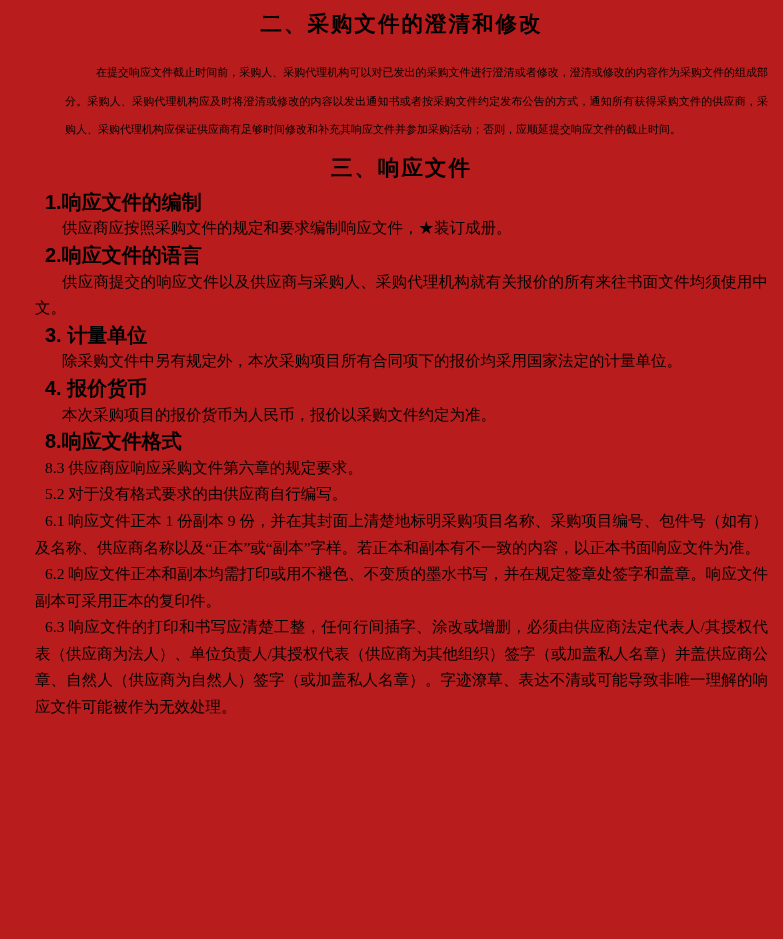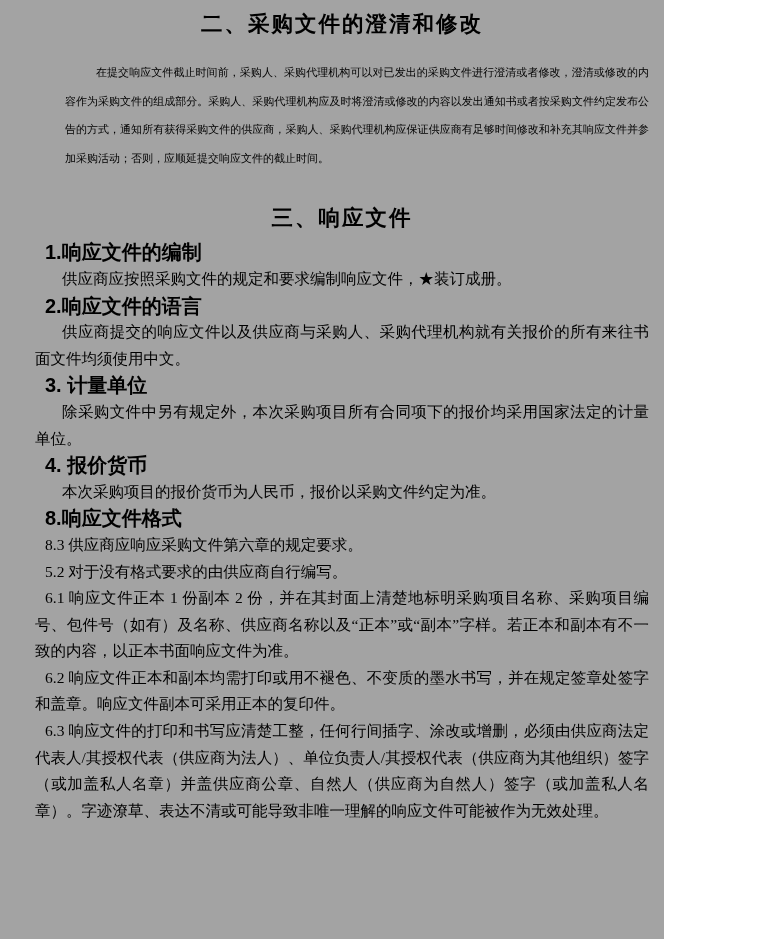--- a/index.html
+++ b/index.html
@@ -1,36 +1,36 @@
 <!DOCTYPE html>
 <html><head>
 <meta charset="utf-8">
 <style>
   html, body { margin: 0; padding: 0; background: #ffffff; }
   .page {
     position: relative;
-    width: 664px;
+    width: 783px;
     height: 939px;
     box-sizing: border-box;
-    background: #a3a3a3;
+    background: #b91c1c;
     color: #000000;
     overflow: hidden;
     padding: 10px 15px 0 35px;
   }
   .doc-title {
     font-family: "Liberation Sans", "DejaVu Sans", sans-serif;
     font-weight: 700;
     font-size: 21.5px;
     letter-spacing: 2px;
     text-align: center;
     margin: 0;
     line-height: 28px;
     color: #000000;
   }
-  .title-3 { margin-top: 32px; }
+  .title-3 { margin-top: 10px; }
   .intro {
     font-family: "Liberation Serif", "DejaVu Serif", serif;
     font-size: 11px;
     line-height: 28.6px;
     text-align: justify;
     margin: 20px 0 0 30px;
     text-indent: 31px;
   }
   .sec3 {
     font-family: "Liberation Serif", "DejaVu Serif", serif;
@@ -71,18 +71,18 @@
     <h2>3. 计量单位</h2>
     <p class="lead">除采购文件中另有规定外，本次采购项目所有合同项下的报价均采用国家法定的计量单位。</p>
 
     <h2>4. 报价货币</h2>
     <p class="lead">本次采购项目的报价货币为人民币，报价以采购文件约定为准。</p>
 
     <h2>8.响应文件格式</h2>
     <p class="sub">8.3 供应商应响应采购文件第六章的规定要求。</p>
     <p class="sub">5.2 对于没有格式要求的由供应商自行编写。</p>
 
-    <p class="sub">6.1 响应文件正本 1 份副本 2 份，并在其封面上清楚地标明采购项目名称、采购项目编号、包件号（如有）及名称、供应商名称以及“正本”或“副本”字样。若正本和副本有不一致的内容，以正本书面响应文件为准。</p>
+    <p class="sub">6.1 响应文件正本 1 份副本 9 份，并在其封面上清楚地标明采购项目名称、采购项目编号、包件号（如有）及名称、供应商名称以及“正本”或“副本”字样。若正本和副本有不一致的内容，以正本书面响应文件为准。</p>
     <p class="sub">6.2 响应文件正本和副本均需打印或用不褪色、不变质的墨水书写，并在规定签章处签字和盖章。响应文件副本可采用正本的复印件。</p>
     <p class="sub">6.3 响应文件的打印和书写应清楚工整，任何行间插字、涂改或增删，必须由供应商法定代表人/其授权代表（供应商为法人）、单位负责人/其授权代表（供应商为其他组织）签字（或加盖私人名章）并盖供应商公章、自然人（供应商为自然人）签字（或加盖私人名章）。字迹潦草、表达不清或可能导致非唯一理解的响应文件可能被作为无效处理。</p>
 
   </div>
 </div>
 
 </body></html>

